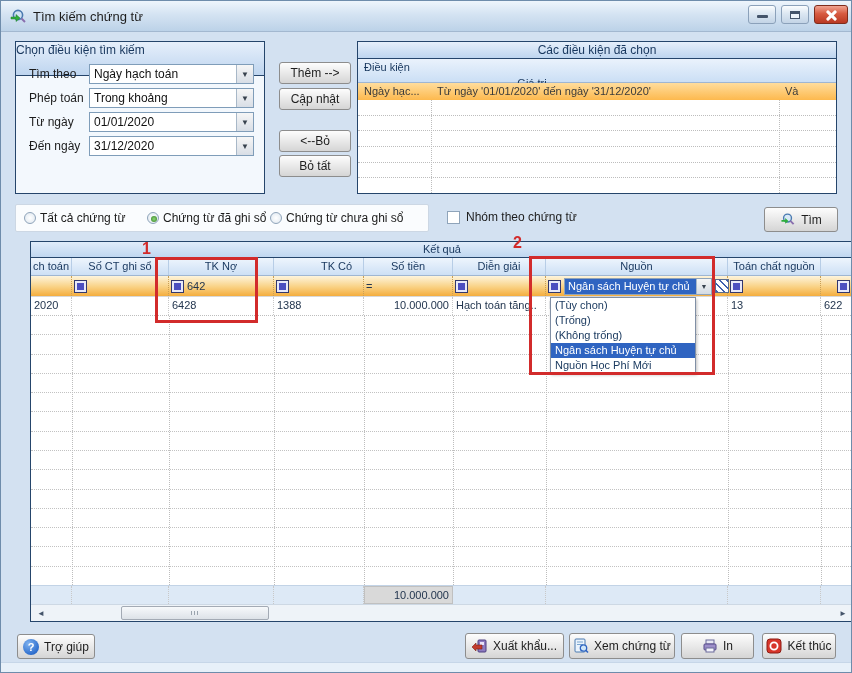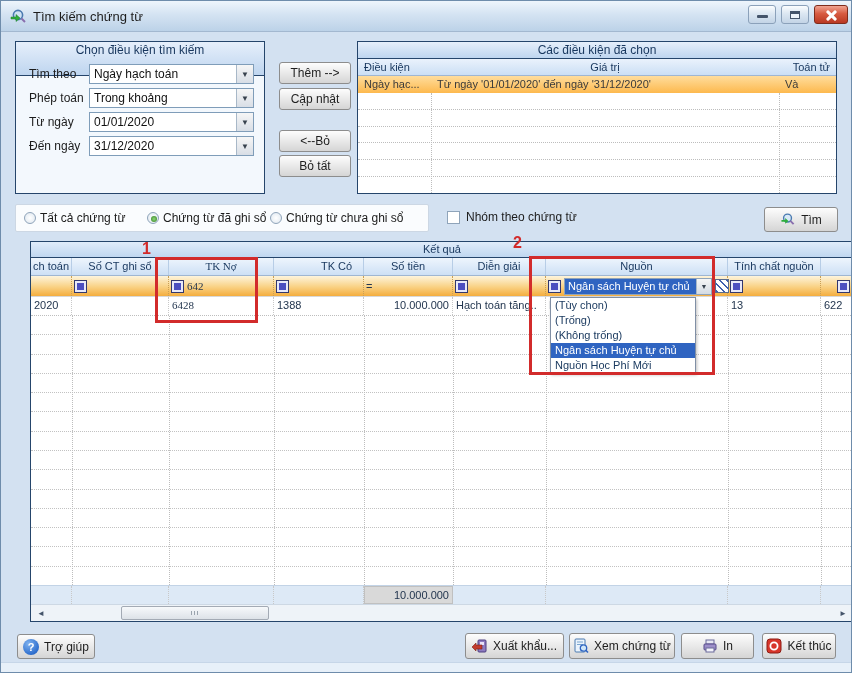--- a/index.html
+++ b/index.html
@@ -21,37 +21,37 @@
   .winbtn.max{left:780px;width:28px;}
   .winbtn.close{left:813px;width:34px;background:linear-gradient(#f0a492,#d75b41 45%,#b93822);border-color:#7e2c1c;}
   .glyph-min{position:absolute;left:8px;bottom:5px;width:11px;height:3px;background:#44546a;border-radius:1px;}
   .glyph-max{position:absolute;left:8px;top:5px;width:10px;height:8px;border:1px solid #44546a;border-top:3px solid #44546a;background:#eef4fa;}
   .glyph-x1,.glyph-x2{position:absolute;left:10px;top:8px;width:13px;height:3px;background:#fff;border-radius:1px;}
   .glyph-x1{transform:rotate(45deg);}
   .glyph-x2{transform:rotate(-45deg);}
   
   .gpanel{position:absolute;border:1px solid #25456b;background:#f3f8fd;}
   .gpanel-hd{height:34px;background:linear-gradient(#e6effb,#bed5ef);border-bottom:1px solid #25456b;
-    text-align:center;font-size:12px;color:#17365d;line-height:17px;}
+    font-size:12px;color:#17365d;line-height:17px;}
   
   #searchPanel{left:14px;top:40px;width:250px;height:153px;}
   .field-label{position:absolute;left:13px;font-size:12px;color:#1c1c1c;line-height:20px;}
   .combo{position:absolute;left:73px;width:165px;height:20px;background:#fff;border:1px solid #7f9db9;display:flex;}
   .combo-text{flex:1;font-size:12px;color:#111;padding:2px 4px;white-space:nowrap;overflow:hidden;}
   .combo-btn{width:17px;border-left:1px solid #a8b8c8;background:linear-gradient(#f6f6f6,#d8dee6);
     display:flex;align-items:center;justify-content:center;font-size:8px;color:#38424e;}
   
   .btn7{position:absolute;display:flex;align-items:center;justify-content:center;gap:5px;
     background:linear-gradient(#fdfdfd,#ebebeb 45%,#d5d5d5);
     border:1px solid #8d8d8d;border-radius:3px;font-size:12px;color:#1e1e1e;}
   
   #condPanel{left:356px;top:40px;width:480px;height:153px;display:flex;flex-direction:column;}
   .cond-hd{height:17px;background:linear-gradient(#e6effb,#bed5ef);border-bottom:1px solid #25456b;
     text-align:center;font-size:12px;color:#17365d;line-height:16px;}
-  .cond-cols{height:17px;display:flex;background:linear-gradient(#eaf2fc,#cbdff5);border-bottom:1px solid #9fb6d2;}
+  .cond-cols{height:24px;display:flex;background:linear-gradient(#eaf2fc,#cbdff5);border-bottom:1px solid #9fb6d2;flex-direction:column;}
   .cond-cols .cc{font-size:11px;color:#17365d;line-height:16px;padding:0 6px;}
   .cw1{width:73px;} .cw2{width:348px;} .cw3{flex:1;}
   .cond-row{height:17px;display:flex;background:linear-gradient(#ffdd9d,#fdb94e);}
   .cond-row .cc{font-size:11px;color:#3a3a3a;line-height:16px;padding:0 6px;white-space:nowrap;overflow:hidden;}
   .cond-empty{flex:1;display:flex;flex-direction:column;position:relative;background:#fff;}
   .crow{flex:1;border-bottom:1px dotted #bdbdbd;}
   .vline{position:absolute;top:0;bottom:0;border-left:1px dotted #bdbdbd;}
   
   #radioPanel{position:absolute;left:14px;top:203px;width:414px;height:28px;background:#fafcfe;
     border:1px solid #ccd7e4;border-radius:2px;}
@@ -63,21 +63,21 @@
   .checkbox{width:13px;height:13px;border:1px solid #8fa4ba;background:#fff;}
   #groupCheck{position:absolute;left:446px;top:209px;display:flex;align-items:center;gap:6px;font-size:12px;color:#1c1c1c;}
   
   #grid{position:absolute;left:29px;top:240px;width:824px;height:381px;border:1px solid #25456b;
     background:#fff;display:flex;flex-direction:column;}
   .grid-caption{height:16px;background:linear-gradient(#e0ecfa,#c0d7f0);border-bottom:1px solid #25456b;
     text-align:center;font-size:11px;color:#17365d;line-height:15px;}
   .grid-head{height:18px;display:flex;background:linear-gradient(#eef5fd,#cde0f5);border-bottom:1px solid #9fb6d2;}
   .hcell{font-size:11px;color:#17365d;text-align:center;line-height:17px;border-right:1px solid #b7cde6;
     white-space:nowrap;overflow:hidden;}
-  .w1{width:41px;} .w2{width:97px;} .w3{width:105px;font-family:Liberation Serif, serif;} .w4{width:90px;padding-left:36px;} .w5{width:89px;}
+  .w1{width:41px;} .w2{width:97px;} .w3{width:105px;} .w4{width:90px;padding-left:36px;} .w5{width:89px;}
   .w6{width:93px;} .w7{width:182px;} .w8{width:93px;} .w9{flex:1;}
   .filter-row{height:21px;display:flex;background:linear-gradient(#fdf4dc,#f9d183 55%,#f4ad3e);border-bottom:1px solid #d8d8d8;justify-content:space-between;}
   .fcell{display:flex;align-items:center;gap:3px;padding:0 2px;border-right:1px dotted #caa055;overflow:visible;}
   .fbtn{width:13px;height:13px;border:1px solid #32386e;background:#e8e9f8;display:flex;align-items:center;justify-content:center;flex:0 0 13px;}
   .fbtn::after{content:"";width:7px;height:7px;background:#4c4fc0;}
   .ftext{font-size:11px;color:#23364f;}
   .data-row{height:19px;display:flex;background:#fff;border-bottom:1px dotted #bdbdbd;}
   .dcell{font-size:11px;color:#23364f;padding:2px 3px;border-right:1px dotted #c8c8c8;white-space:nowrap;overflow:hidden;}
   .num{text-align:right;}
   .grid-empty{flex:1;position:relative;display:flex;flex-direction:column;background:#fff;}
@@ -225,21 +225,21 @@
     <div class="grid-caption">Kết quả</div>
 
     <div class="grid-head">
       <span class="hcell w1">ch toán</span>
       <span class="hcell w2">Số CT ghi sổ</span>
       <span class="hcell w3">TK Nợ</span>
       <span class="hcell w4">TK Có</span>
       <span class="hcell w5">Số tiền</span>
       <span class="hcell w6">Diễn giải</span>
       <span class="hcell w7">Nguồn</span>
-      <span class="hcell w8">Tính chất nguồn</span>
+      <span class="hcell w8">Toán chất nguồn</span>
       <span class="hcell w9"></span>
     </div>
 
     <div class="filter-row">
       <span class="fcell w1"></span>
       <span class="fcell w2">
           <span class="fbtn"></span>
         </span>
       <span class="fcell w3">
           <span class="fbtn"></span>

